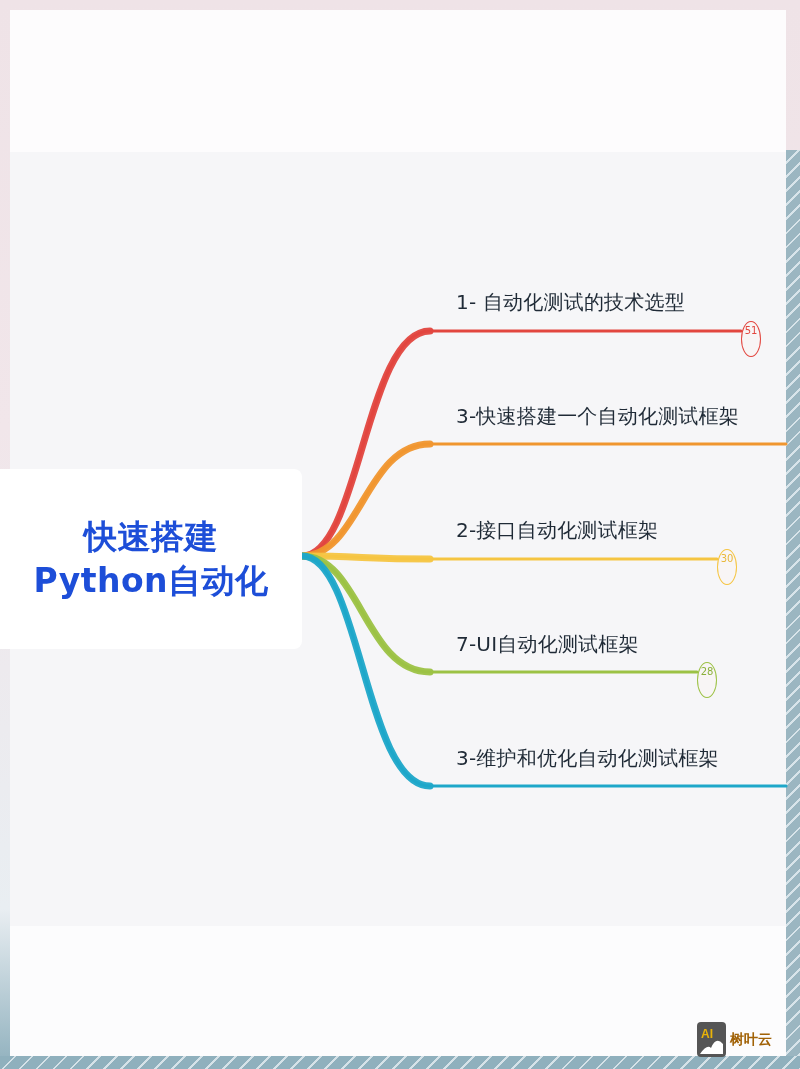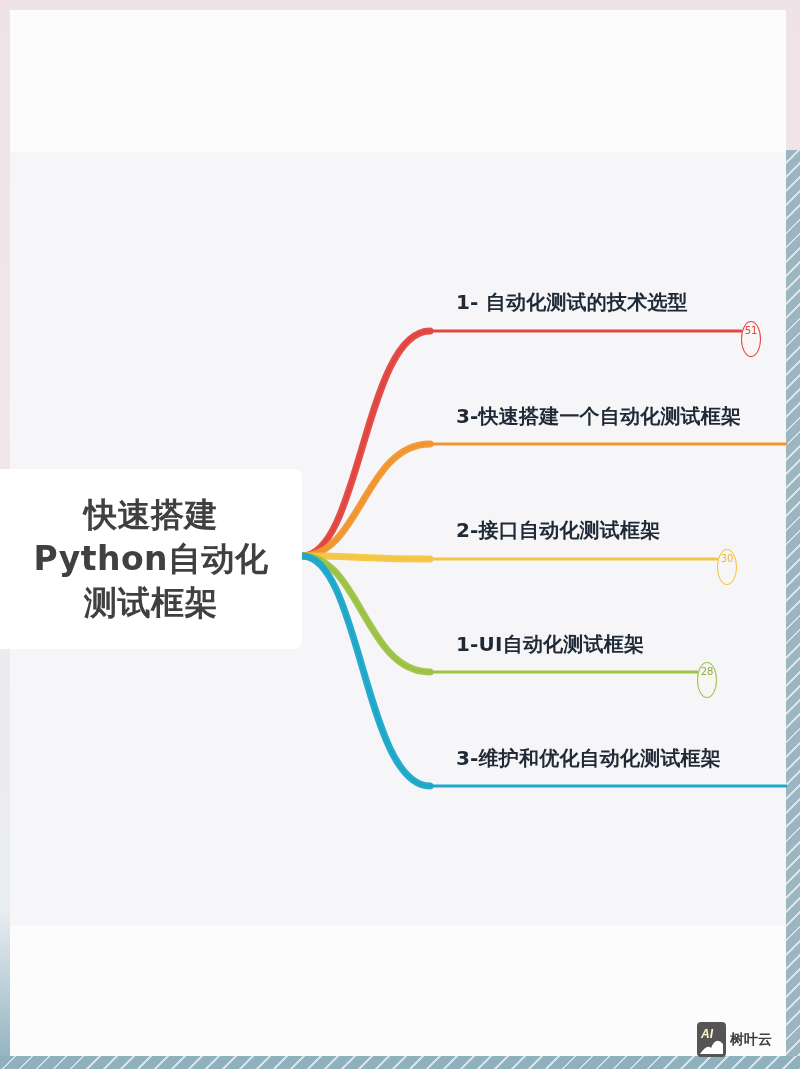--- a/index.html
+++ b/index.html
@@ -26,41 +26,41 @@
       background:#f6f6f8;
     }
     .bottom-blank { position:absolute; left:0; top:916px; width:776px; height:130px; background:#fcfcfd; }
     .root-node {
       position:absolute; left:0; top:469px; width:302px; height:180px;
       background:#ffffff; border-radius:0 8px 8px 0;
       display:flex; flex-direction:column; align-items:center; justify-content:center;
     }
     .root-line {
       font-family: "DejaVu Sans", sans-serif; font-weight:bold; font-size:33px;
-      color:#404040; line-height:44px; letter-spacing:0.5px; white-space:nowrap;
+      color:#1d4ed8; line-height:44px; letter-spacing:0.5px; white-space:nowrap;
     }
     svg.branches { position:absolute; left:0; top:0; }
     .branch-label {
-      position:absolute; left:456px; font-weight:bold; font-size:20px;
+      position:absolute; left:456px; font-weight:normal; font-size:20px;
       color:#1f2a36; white-space:nowrap; letter-spacing:0.2px;
     }
     .count-badge {
       position:absolute; width:20px; height:36px; border-radius:50%;
       background:#f8f5f5; font-size:10px; line-height:18px; text-align:center;
       box-sizing:border-box; border:1.5px solid;
     }
     .watermark {
       position:absolute; left:697px; top:1022px; display:flex; align-items:center;
     }
     .wm-box {
       width:29px; height:35px; background:#555; border-radius:4px; position:relative;
       display:flex; align-items:flex-start; justify-content:flex-start;
     }
-    .wm-ai { color:#fef9c3; font-weight:bold; font-size:12px; margin:5px 0 0 4px; font-family:"Liberation Sans", sans-serif;font-style:italic; }
-    .wm-text { color:#404040; font-size:14px; font-weight:bold; margin-left:4px; }
+    .wm-ai { color:#eab308; font-weight:bold; font-size:12px; margin:5px 0 0 4px; font-family:"Liberation Sans", sans-serif; }
+    .wm-text { color:#a16207; font-size:14px; font-weight:bold; margin-left:4px; }
   </style>
 </head>
 <body>
 
 <div class="bg-stripes-right"></div>
 <div class="bg-stripes-bottom"></div>
 
 <div class="page-card">
   <div class="top-blank"></div>
   <div class="mindmap-area"></div>
@@ -78,27 +78,26 @@
       <path d="M302 556 C 360 556, 365 672, 430 672 L 697 672" fill="none" stroke="#9cc245" stroke-width="3" stroke-linecap="round"></path>
       <path d="M302 556 C 360 556, 365 672, 430 672" fill="none" stroke="#9cc245" stroke-width="7" stroke-linecap="round" opacity="0.95"></path>
       <path d="M302 556 C 360 556, 365 786, 430 786 L 786 786" fill="none" stroke="#1ea7c9" stroke-width="3" stroke-linecap="round"></path>
       <path d="M302 556 C 360 556, 365 786, 430 786" fill="none" stroke="#1ea7c9" stroke-width="7" stroke-linecap="round" opacity="0.95"></path>
     </g>
 </svg>
 
 <div class="root-node">
   <div class="root-line">快速搭建</div>
   <div class="root-line">Python自动化</div>
-  <div class="root-line">测试框架</div>
 </div>
 
 <div class="branch-label" style="top:289px">1- 自动化测试的技术选型</div>
 <div class="branch-label" style="top:403px">3-快速搭建一个自动化测试框架</div>
 <div class="branch-label" style="top:517px">2-接口自动化测试框架</div>
-<div class="branch-label" style="top:631px">1-UI自动化测试框架</div>
+<div class="branch-label" style="top:631px">7-UI自动化测试框架</div>
 <div class="branch-label" style="top:745px">3-维护和优化自动化测试框架</div>
 
 <div class="count-badge" style="left:741px; top:321px; border-color:#e2463f; color:#e2463f;">51</div>
 <div class="count-badge" style="left:717px; top:549px; border-color:#f5c542; color:#e9b83a;">30</div>
 <div class="count-badge" style="left:697px; top:662px; border-color:#9cc245; color:#8ab03a;">28</div>
 
 <div class="watermark">
   <div class="wm-box">
     <span class="wm-ai">AI</span>
     <svg width="29" height="35" style="position:absolute;left:0;top:0">

